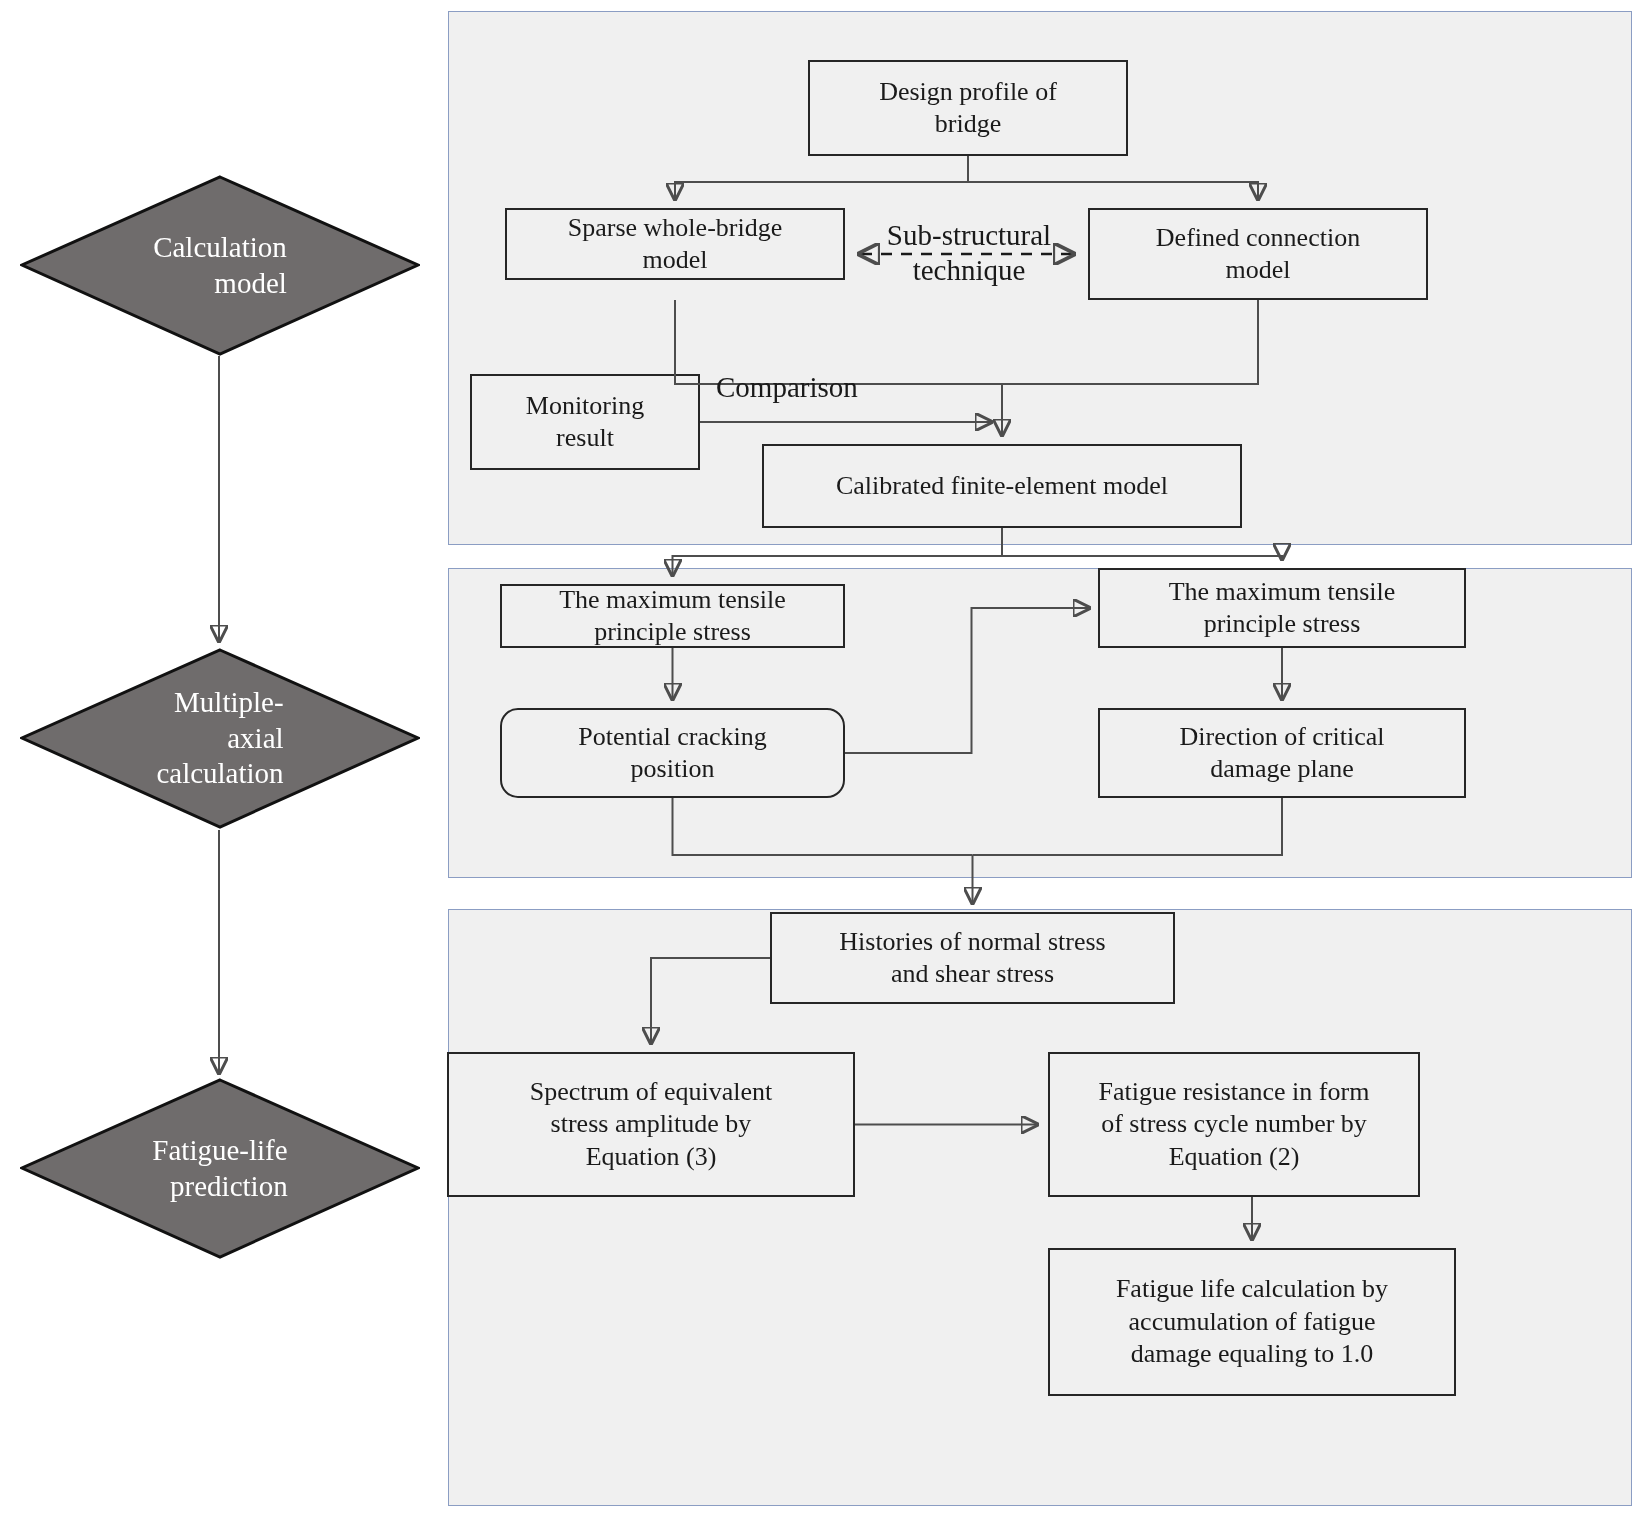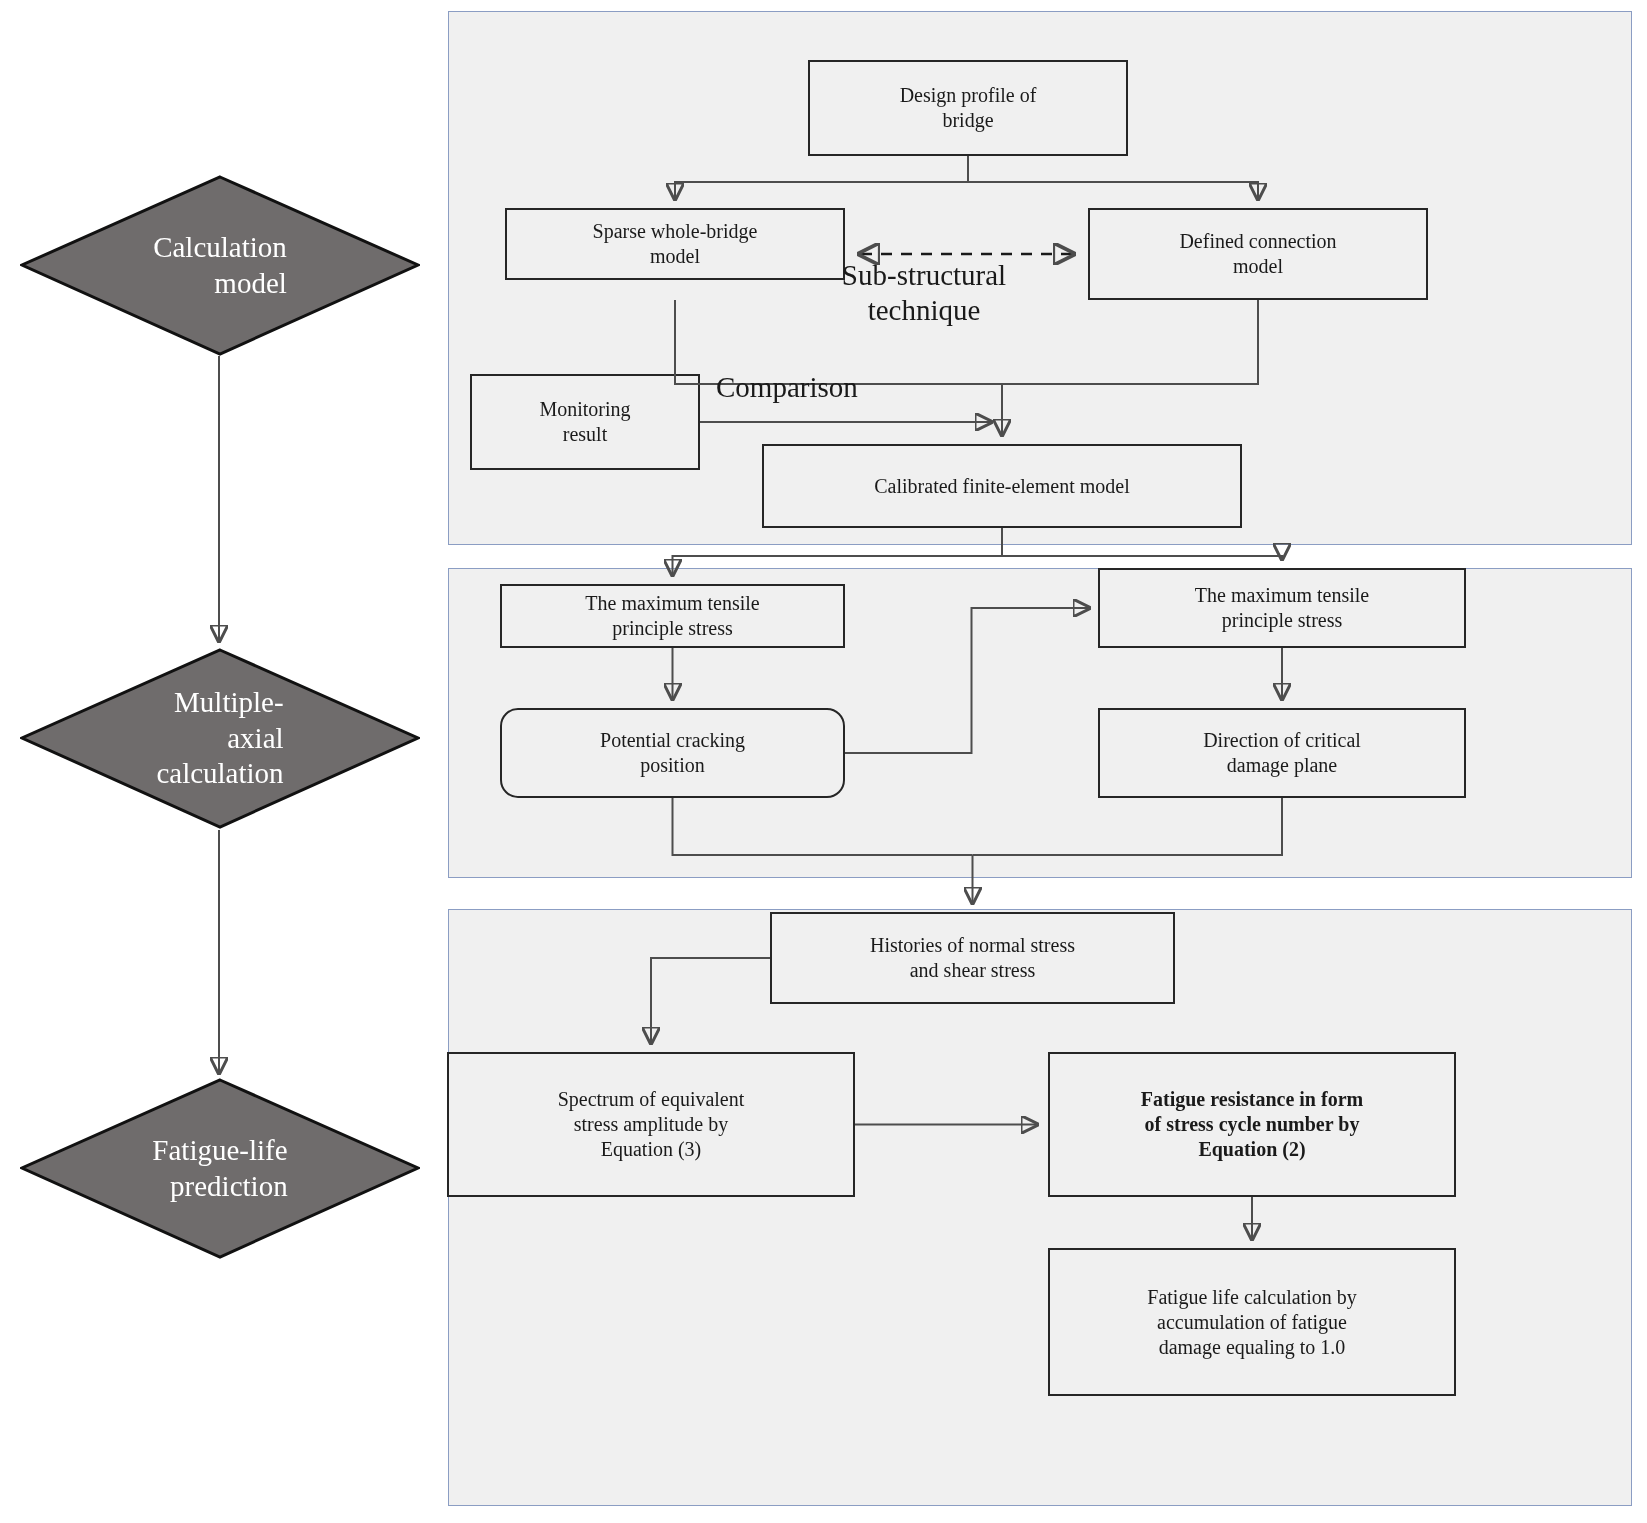--- a/index.html
+++ b/index.html
@@ -46,21 +46,21 @@
   }
   .node {
     position: absolute;
     box-sizing: border-box;
     background: #f0f0f0;
     border: 2px solid #262626;
     display: flex;
     align-items: center;
     justify-content: center;
     text-align: center;
-    font-size: 20px;
+    font-size: 26px;
     line-height: 1.25;
     color: #1a1a1a;
     padding: 2px 8px;
     white-space: pre-line;
   }
   .edge-label {
     position: absolute;
     font-size: 29px;
     line-height: 1.2;
     color: #1a1a1a;
@@ -174,21 +174,21 @@
 model</div>
 
   <div class="node" style="left:1088px; top:208px; width:340px; height:92px;">Defined connection
 model</div>
 
   <div class="node" style="left:762px; top:444px; width:480px; height:84px;">Calibrated finite-element model</div>
 
   <div class="node" style="left:470px; top:374px; width:230px; height:96px;">Monitoring
 result</div>
 
-  <div class="edge-label" style="left:828px; top:218px; width:192px;margin-top:40px;">Sub-structural
+  <div class="edge-label" style="left:873px; top:218px; width:192px;">Sub-structural
 technique</div>
 
   <div class="edge-label" style="left:716px; top:370px; width:200px; text-align:left;">Comparison</div>
 
   <div class="node" style="left:500px; top:584px; width:345px; height:64px;">The maximum tensile
 principle stress</div>
 
   <div class="node" style="left:500px; top:708px; width:345px; height:90px;border-radius:18px;">Potential cracking
 position</div>
 
@@ -198,21 +198,21 @@
   <div class="node" style="left:1098px; top:708px; width:368px; height:90px;">Direction of critical
 damage plane</div>
 
   <div class="node" style="left:770px; top:912px; width:405px; height:92px;">Histories of normal stress
 and shear stress</div>
 
   <div class="node" style="left:447px; top:1052px; width:408px; height:145px;">Spectrum of equivalent
 stress amplitude by
 Equation (3)</div>
 
-  <div class="node" style="left:1048px; top:1052px; width:408px; height:145px;font-weight:bold;">Fatigue resistance in form
+  <div class="node" style="left:1048px; top:1052px; width:372px; height:145px;">Fatigue resistance in form
 of stress cycle number by
 Equation (2)</div>
 
   <div class="node" style="left:1048px; top:1248px; width:408px; height:148px;">Fatigue life calculation by
 accumulation of fatigue
 damage equaling to 1.0</div>
 
 </div>
 
 </body></html>

